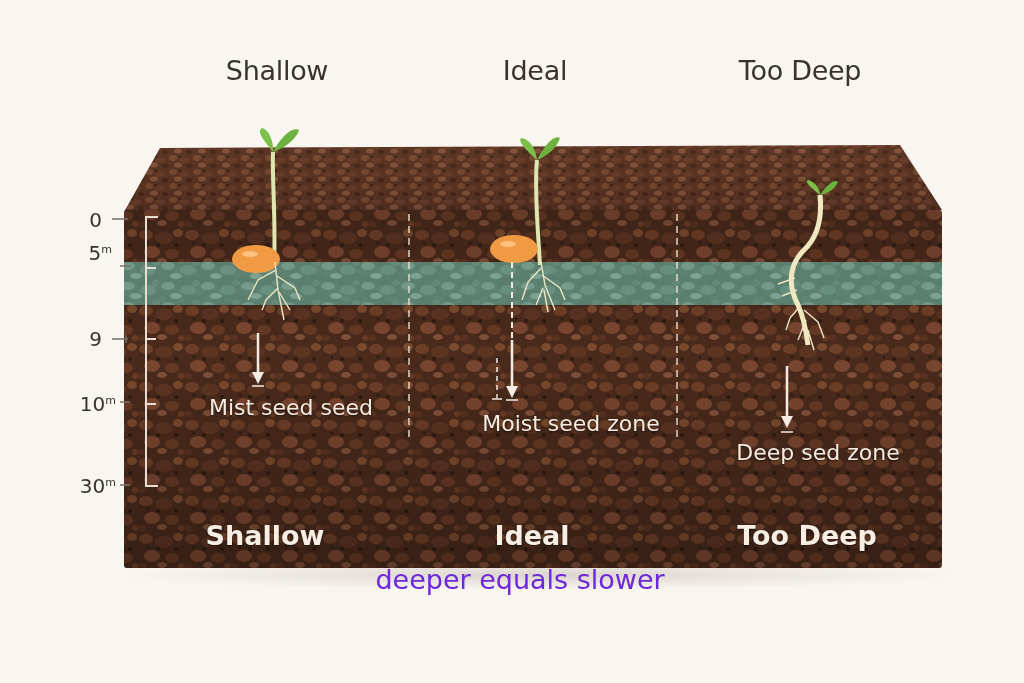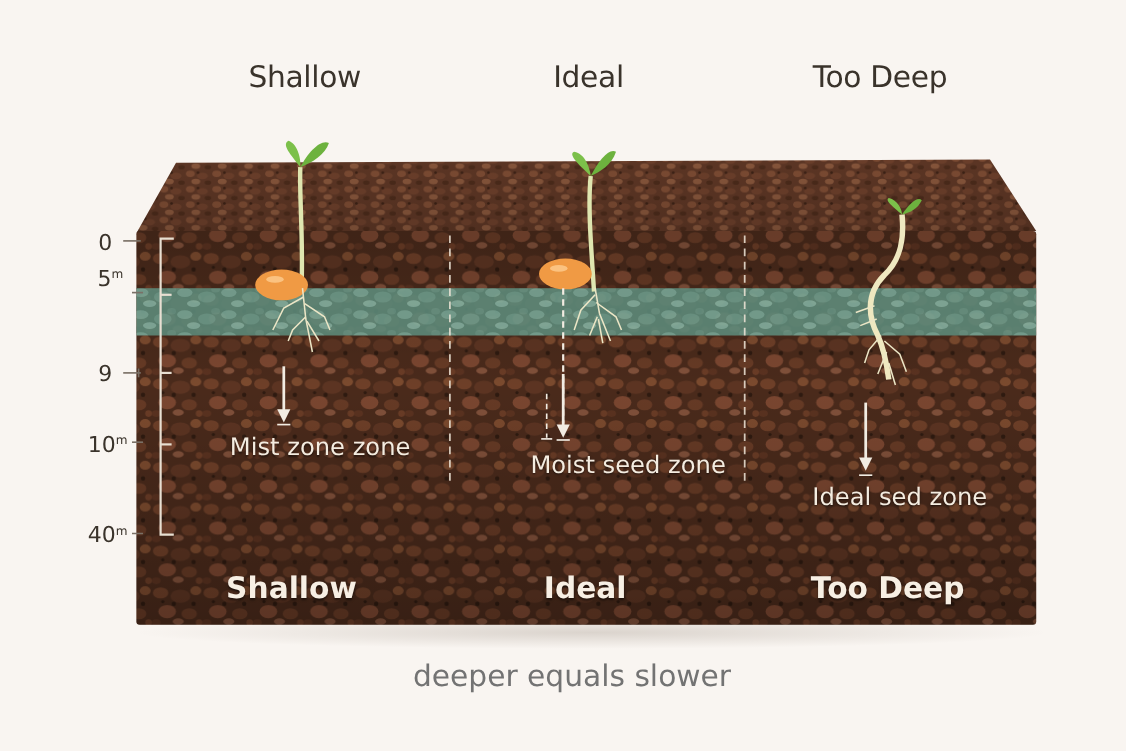--- a/index.html
+++ b/index.html
@@ -22,22 +22,22 @@
     position:absolute; top:520px; font-size:27px; color:#f7efe4;
     transform:translateX(-50%); white-space:nowrap; font-weight:bold;
     text-shadow:0 1px 2px rgba(0,0,0,0.5);
   }
   .zone-label {
     position:absolute; font-size:22px; color:#f4ece0;
     transform:translateX(-50%); white-space:nowrap;
     text-shadow:0 1px 2px rgba(0,0,0,0.6);
   }
   .caption {
-    position:absolute; top:600px; left:520px; transform:translateX(-50%);
-    font-size:27px; color:#737373; white-space:nowrap;
+    position:absolute; top:564px; left:520px; transform:translateX(-50%);
+    font-size:27px; color:#6d28d9; white-space:nowrap;
   }
   .tick-label {
     position:absolute; font-size:20px; color:#3a332b; text-align:right;
     width:44px; white-space:nowrap;
   }
   .tick-label sup { font-size:11px; vertical-align:top; position:relative; top:2px; }
 </style>
 </head>
 <body>
 
@@ -169,23 +169,23 @@
     <line x1="787" y1="366" x2="787" y2="422" stroke="#f2ece2" stroke-width="2.5"></line>
     <polygon points="781,416 793,416 787,428" fill="#f2ece2"></polygon>
     <line x1="781" y1="432" x2="793" y2="432" stroke="#f2ece2" stroke-width="1.5"></line>
   </g>
 </svg>
 
 <div class="tick-label" style="left:58px;top:208px"><span>0</span><sup></sup></div>
 <div class="tick-label" style="left:68px;top:241px"><span>5</span><sup>m</sup></div>
 <div class="tick-label" style="left:58px;top:327px"><span>9</span><sup></sup></div>
 <div class="tick-label" style="left:72px;top:392px"><span>10</span><sup>m</sup></div>
-<div class="tick-label" style="left:72px;top:474px"><span>40</span><sup>m</sup></div>
+<div class="tick-label" style="left:72px;top:474px"><span>30</span><sup>m</sup></div>
 
-<div class="zone-label" style="left:291px;top:395px">Mist zone zone</div>
+<div class="zone-label" style="left:291px;top:395px">Mist seed seed</div>
 <div class="zone-label" style="left:571px;top:411px">Moist seed zone</div>
-<div class="zone-label" style="left:818px;top:440px">Ideal sed zone</div>
+<div class="zone-label" style="left:818px;top:440px">Deep sed zone</div>
 
 <div class="bottom-label" style="left:265px">Shallow</div>
 <div class="bottom-label" style="left:532px">Ideal</div>
 <div class="bottom-label" style="left:807px">Too Deep</div>
 
 <div class="caption">deeper equals slower</div>
 
 </body></html>

